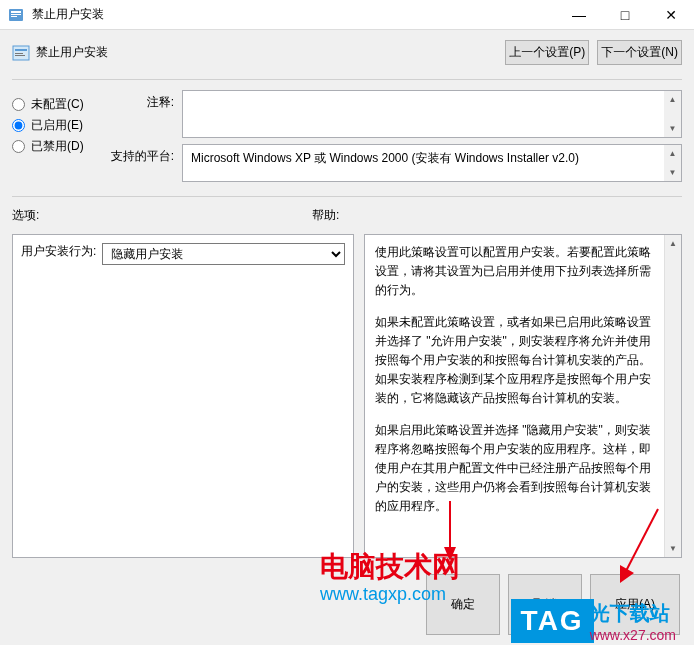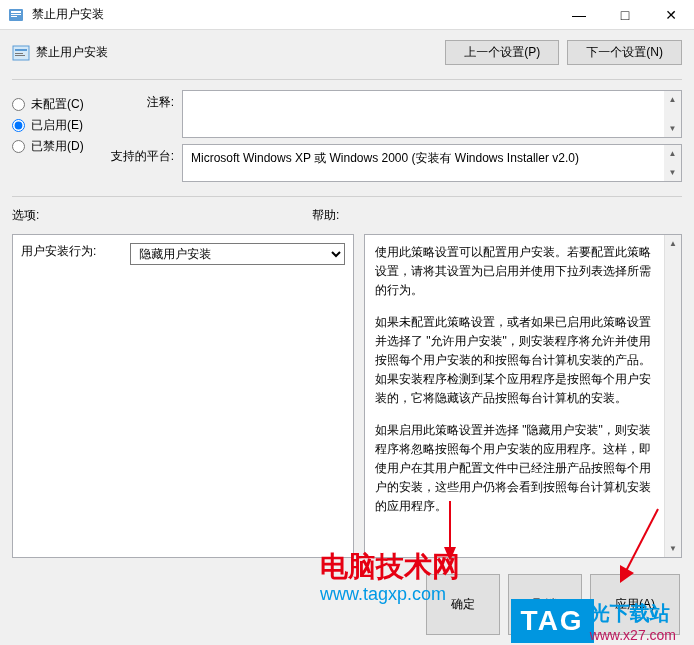--- a/index.html
+++ b/index.html
@@ -10,21 +10,21 @@
 .titlebar-title { flex: 1; font-size: 12px; color: #000; }
 .titlebar-btns { display: flex; }
 .titlebar-btn { width: 46px; height: 30px; display: flex; align-items: center; justify-content: center; color: #000; font-size: 14px; }
 
 .container { background: #f0f0f0; height: 615px; padding: 0; position: relative; }
 
 .header-row { display: flex; align-items: center; padding: 10px 12px 14px 12px; }
 .header-icon { width: 18px; height: 18px; margin-right: 6px; }
 .header-title { flex: 1; font-size: 12px; }
 .nav-btns { display: flex; gap: 8px; }
-.nav-btn { padding: 3px 18px; border: 1px solid #adadad; background: #e1e1e1; font-size: 12px; cursor: pointer; }
+.nav-btn { padding: 3px 3px; border: 1px solid #adadad; background: #e1e1e1; font-size: 12px; cursor: pointer; }
 
 .hr { border: none; border-top: 1px solid #d0d0d0; margin: 0 12px; }
 
 .radio-section { display: flex; padding: 10px 12px 0 12px; }
 .radio-col { width: 92px; display: flex; flex-direction: column; gap: 4px; padding-top: 6px; }
 .radio-item { display: flex; align-items: center; gap: 6px; font-size: 12px; cursor: pointer; }
 .radio-item input { margin: 0; }
 
 .fields-col { flex: 1; display: flex; flex-direction: column; gap: 6px; }
 .field-row { display: flex; align-items: flex-start; gap: 8px; }
@@ -34,21 +34,21 @@
 .input-wrap .sb { width: 17px; background: #f0f0f0; display: flex; flex-direction: column; justify-content: space-between; }
 .sb-btn { height: 17px; font-size: 8px; text-align: center; line-height: 17px; color: #606060; }
 
 .labels-row { display: flex; padding: 10px 28px 4px 12px; }
 .labels-row .left { width: 300px; }
 .labels-row .right { flex: 1; }
 
 .lower { display: flex; padding: 6px 12px 0 12px; gap: 10px; height: 330px; }
 .options-panel { width: 342px; border: 1px solid #abadb3; background: #fff; padding: 8px; display: flex; gap: 6px; align-items: flex-start; }
 .opt-label { font-size: 12px; white-space: nowrap; }
-.opt-select { flex: 1; padding: 2px 4px; font-size: 12px; border: 1px solid #7a7a7a; background: #fff; font-family: inherit; margin-left: 28px; }
+.opt-select { flex: 1; padding: 2px 4px; font-size: 12px; border: 1px solid #7a7a7a; background: #fff; font-family: inherit; }
 
 .help-panel { flex: 1; border: 1px solid #abadb3; background: #fff; display: flex; }
 .help-text { flex: 1; padding: 8px 10px; font-size: 12px; line-height: 1.6; overflow: hidden; }
 .help-text p { margin-bottom: 12px; }
 .help-sb { width: 17px; background: #f0f0f0; border-left: 1px solid #e0e0e0; display: flex; flex-direction: column; justify-content: space-between; }
 
 .bottom-btns { position: absolute; bottom: 10px; right: 14px; display: flex; gap: 8px; }
 .bottom-btn { padding: 21px 24px; border: 1px solid #adadad; background: #e1e1e1; font-size: 12px; cursor: pointer; }
 
 .wm1 { position: absolute; bottom: 40px; left: 320px; pointer-events: none; }

